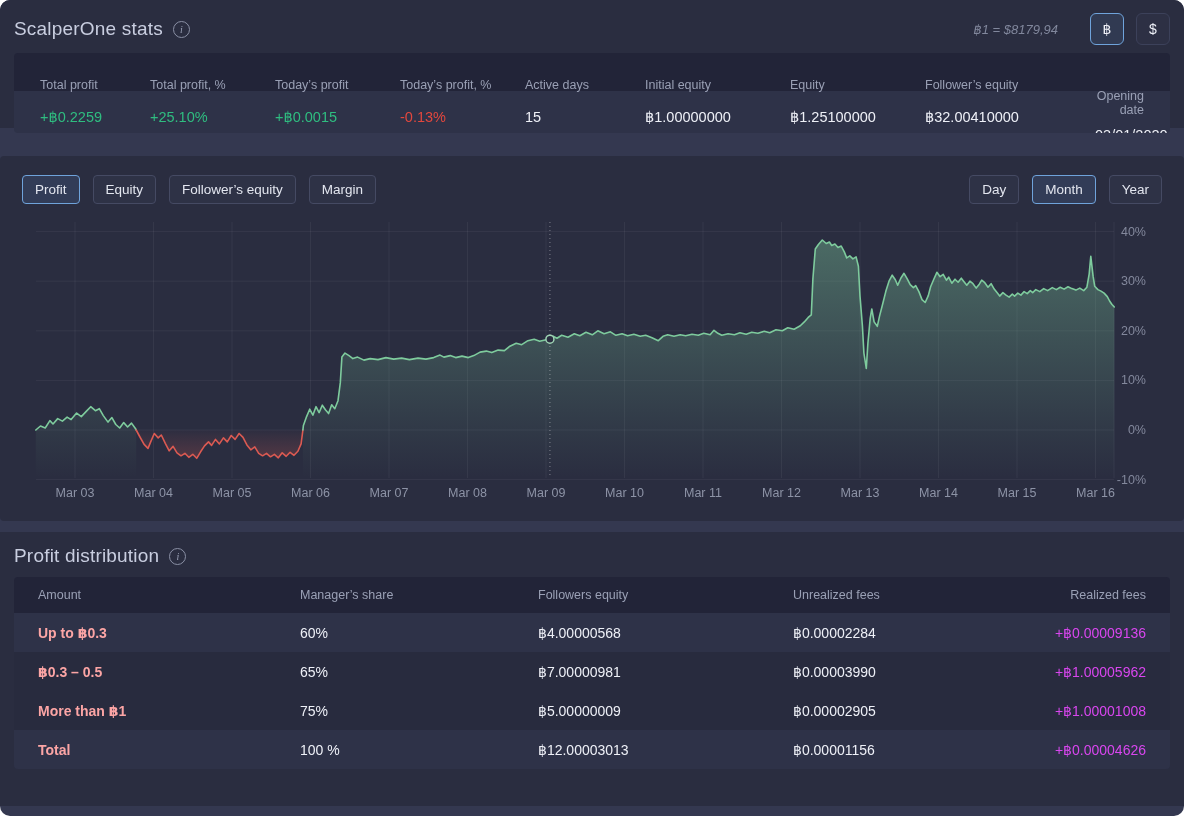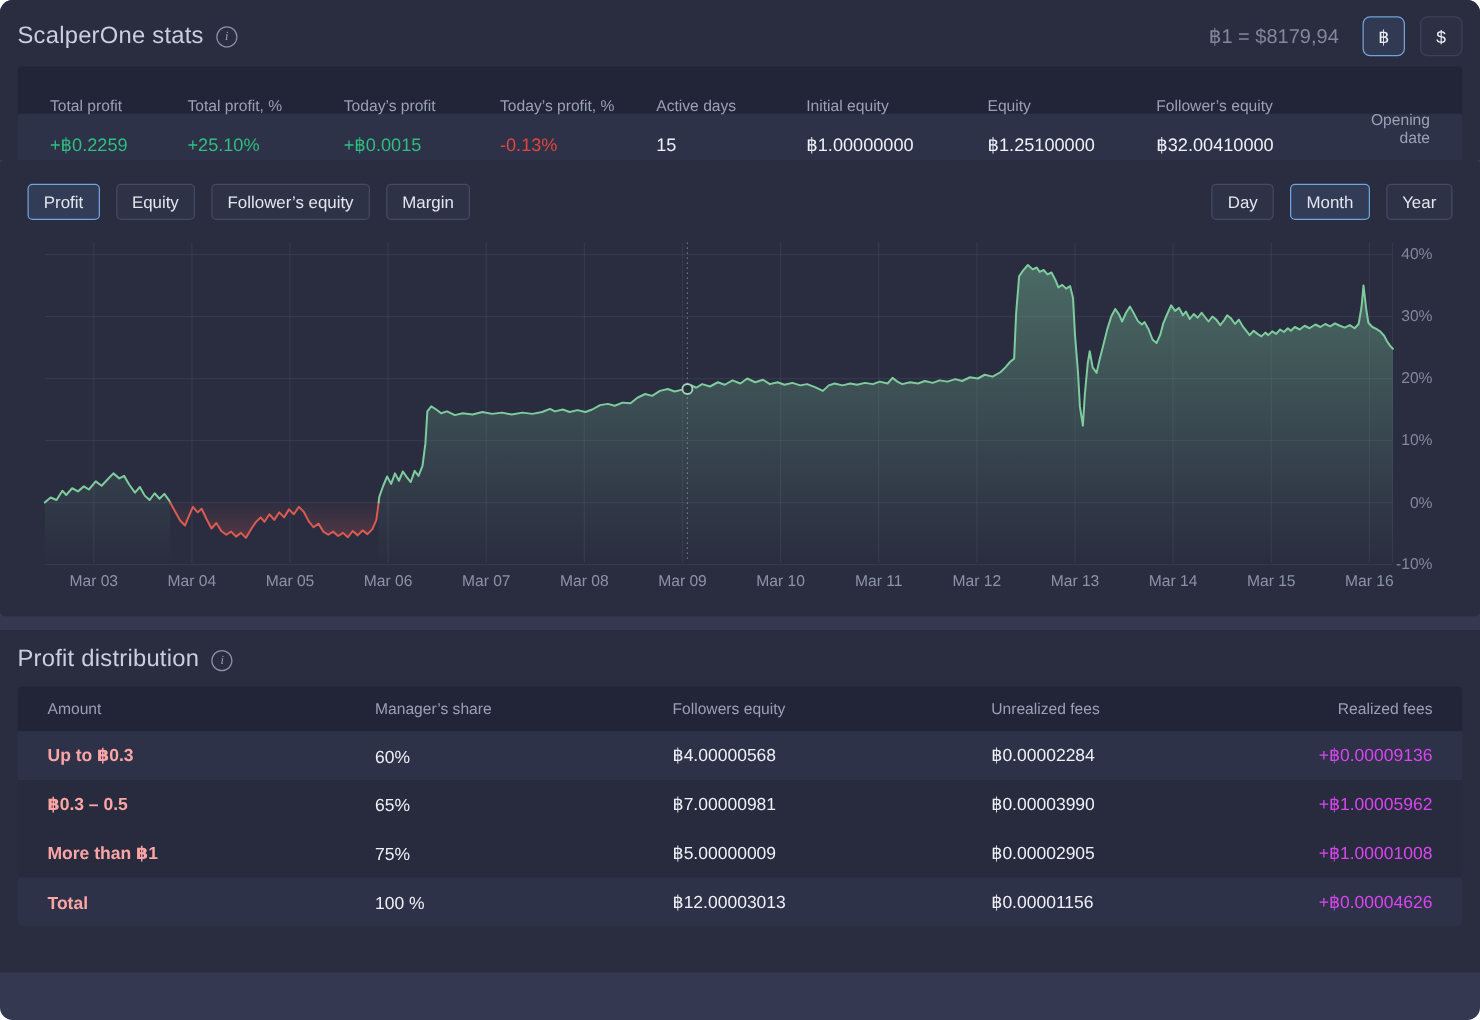--- a/index.html
+++ b/index.html
@@ -9,40 +9,40 @@
   
   .panel{background:#2a2d40;}
   .title-row{display:flex;align-items:center;padding:13px 14px 0 14px;}
   .title-row h1,.title-row h2{margin:0;font-size:19px;font-weight:400;color:#c9cee0;letter-spacing:.2px;}
   .info-icon{display:inline-flex;align-items:center;justify-content:center;width:15px;height:15px;margin-left:10px;
     border:1px solid #8a90a5;border-radius:50%;color:#9aa0b5;font-size:10px;font-style:italic;
     font-family:"Liberation Serif","DejaVu Serif",serif;cursor:pointer;}
   .flex-spacer{flex:1;}
 
   
-  .rate{font-size:16px;color:#81879c;margin-right:19px;}
+  .rate{font-size:13px;color:#81879c;margin-right:32px;font-style:italic;}
   .currency-group{display:flex;gap:12px;}
   .cur-btn{width:34px;height:32px;border-radius:6px;background:#2d3044;border:1px solid #3c415a;
     color:#eef0f7;font-size:14px;cursor:pointer;font-family:inherit;}
   .cur-btn.tab-active{border-color:#6fa3db;background:#313a52;}
 
   
   .stats-panel{height:128px;}
   .stats-card{margin:0 14px;border-radius:4px;overflow:hidden;margin-top:8px;}
   .stats-grid{display:grid;grid-template-columns:110px 125px 125px 125px 120px 145px 135px 170px 1fr;
     align-items:center;padding-left:26px;}
   .stats-head{height:38px;background:#222438;color:#9aa0b5;font-size:12.5px;}
   .stats-vals{height:42px;background:#2e3248;color:#eef0f7;font-size:14.5px;}
   .stats-grid .cell:last-child{text-align:right;padding-right:26px;margin-top:36px;}
   .tone-positive{color:#2fbd80;}
   .tone-negative{color:#e2473d;}
   .tone-fees{color:#d946ef;}
 
   
-  .chart-panel{position:relative;height:365px;border-radius:4px;}
+  .chart-panel{position:relative;height:365px;margin-top:28px;border-radius:4px;}
   .chart-controls{position:absolute;top:19px;left:22px;right:22px;display:flex;z-index:3;}
   .tab-group{display:flex;gap:13px;}
   .tab{padding:5px 12px;border-radius:4px;background:#2e3246;border:1px solid #454a63;color:#e3e6ef;
     font-size:13.5px;cursor:pointer;font-family:inherit;line-height:17px;}
   .tab.tab-active{border-color:#6fa3db;background:#323c57;}
   #chart-svg{position:absolute;left:0;top:0;}
   .tooltip{position:absolute;left:558px;top:184px;display:flex;align-items:center;gap:10px;
     background:rgba(62,66,80,.96);padding:4px 10px;border-radius:3px;font-size:13px;color:#a7adbc;z-index:2;}
   .tooltip b{color:#ffffff;font-weight:700;}
 

